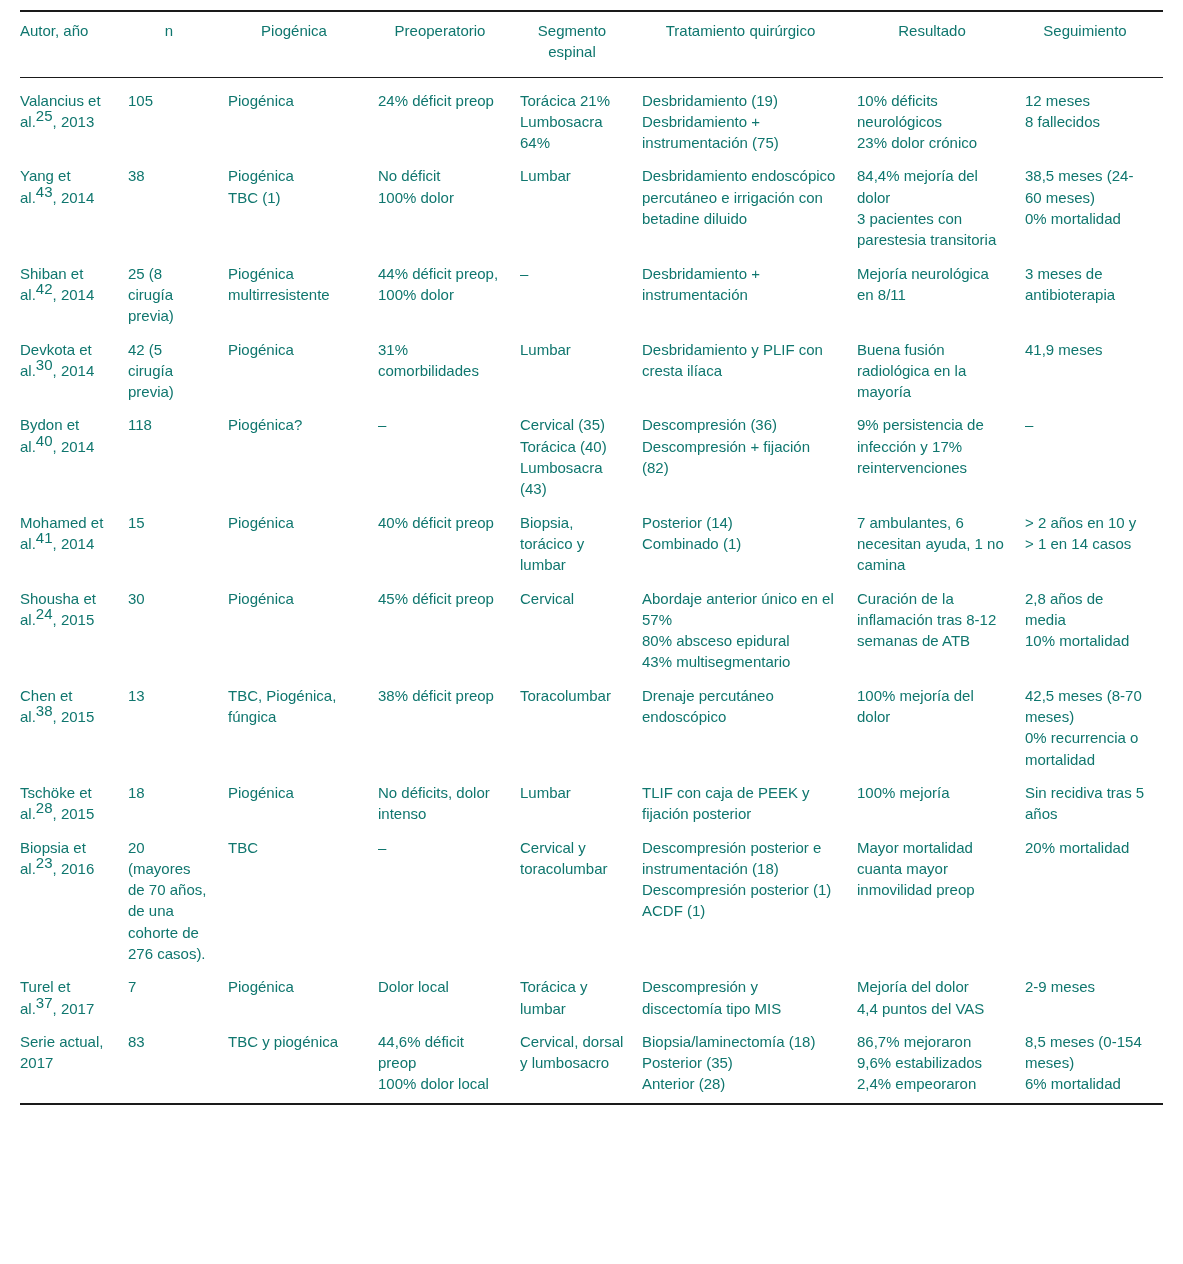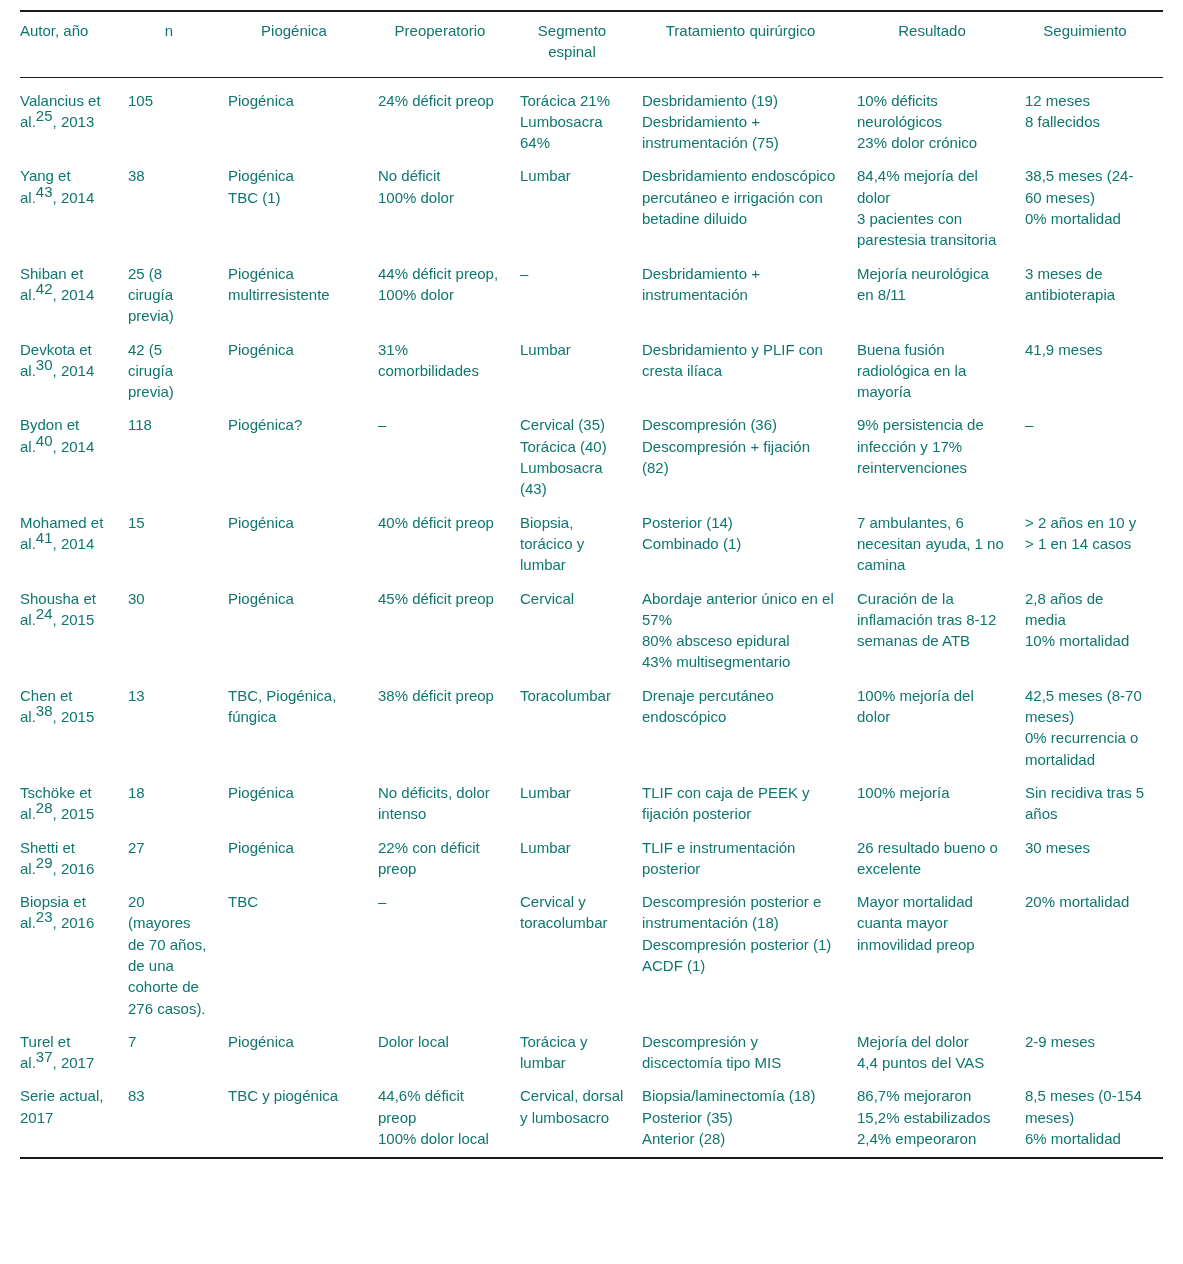--- a/index.html
+++ b/index.html
@@ -185,30 +185,20 @@
           <td><span>Tschöke et al.</span><sup>28</sup>, <span>2015</span></td>
           <td>18</td>
           <td>Piogénica</td>
           <td>No déficits, dolor intenso</td>
           <td>Lumbar</td>
           <td>TLIF con caja de PEEK y fijación posterior</td>
           <td>100% mejoría</td>
           <td>Sin recidiva tras 5 años</td>
         </tr>
         <tr>
-          <td><span>Shetti et al.</span><sup>29</sup>, <span>2016</span></td>
-          <td>27</td>
-          <td>Piogénica</td>
-          <td>22% con déficit preop</td>
-          <td>Lumbar</td>
-          <td>TLIF e instrumentación posterior</td>
-          <td>26 resultado bueno o excelente</td>
-          <td>30 meses</td>
-        </tr>
-        <tr>
           <td><span>Biopsia et al.</span><sup>23</sup>, <span>2016</span></td>
           <td>20 (mayores de 70 años, de una cohorte de 276 casos).</td>
           <td>TBC</td>
           <td>–</td>
           <td>Cervical y toracolumbar</td>
           <td>Descompresión posterior e instrumentación (18)
 Descompresión posterior (1)
 ACDF (1)</td>
           <td>Mayor mortalidad cuanta mayor inmovilidad preop</td>
           <td>20% mortalidad</td>
@@ -228,20 +218,20 @@
           <td><span>Serie actual</span>, <span>2017</span></td>
           <td>83</td>
           <td>TBC y piogénica</td>
           <td>44,6% déficit preop
 100% dolor local</td>
           <td>Cervical, dorsal y lumbosacro</td>
           <td>Biopsia/laminectomía (18)
 Posterior (35)
 Anterior (28)</td>
           <td>86,7% mejoraron
-15,2% estabilizados
+9,6% estabilizados
 2,4% empeoraron</td>
           <td>8,5 meses (0-154 meses)
 6% mortalidad</td>
         </tr>
       </tbody>
   </table>
 </div>
 
 </body></html>

